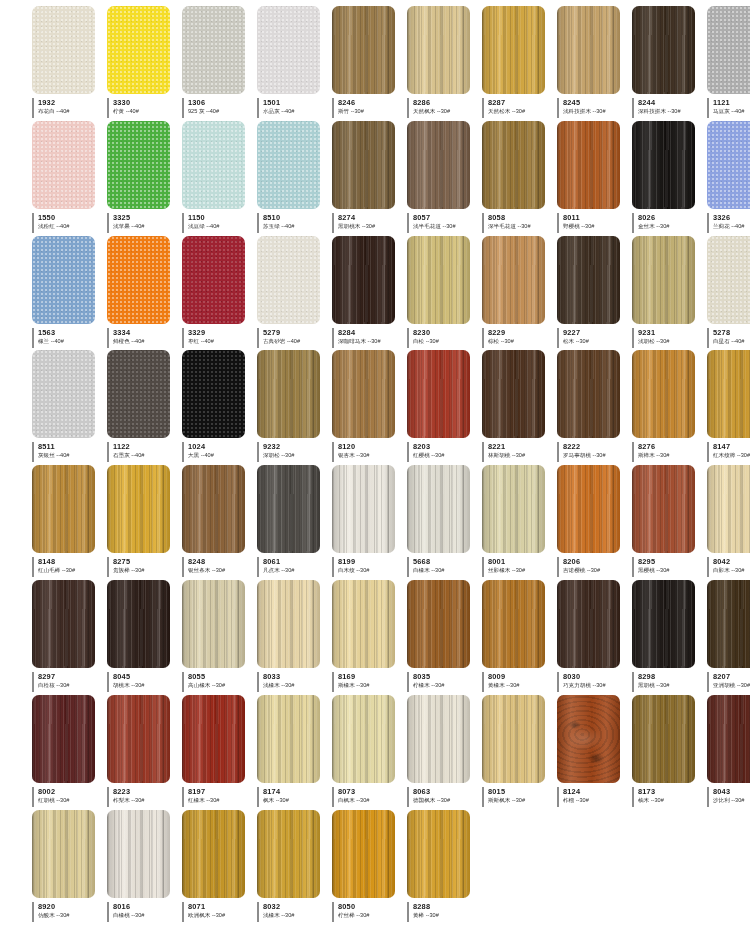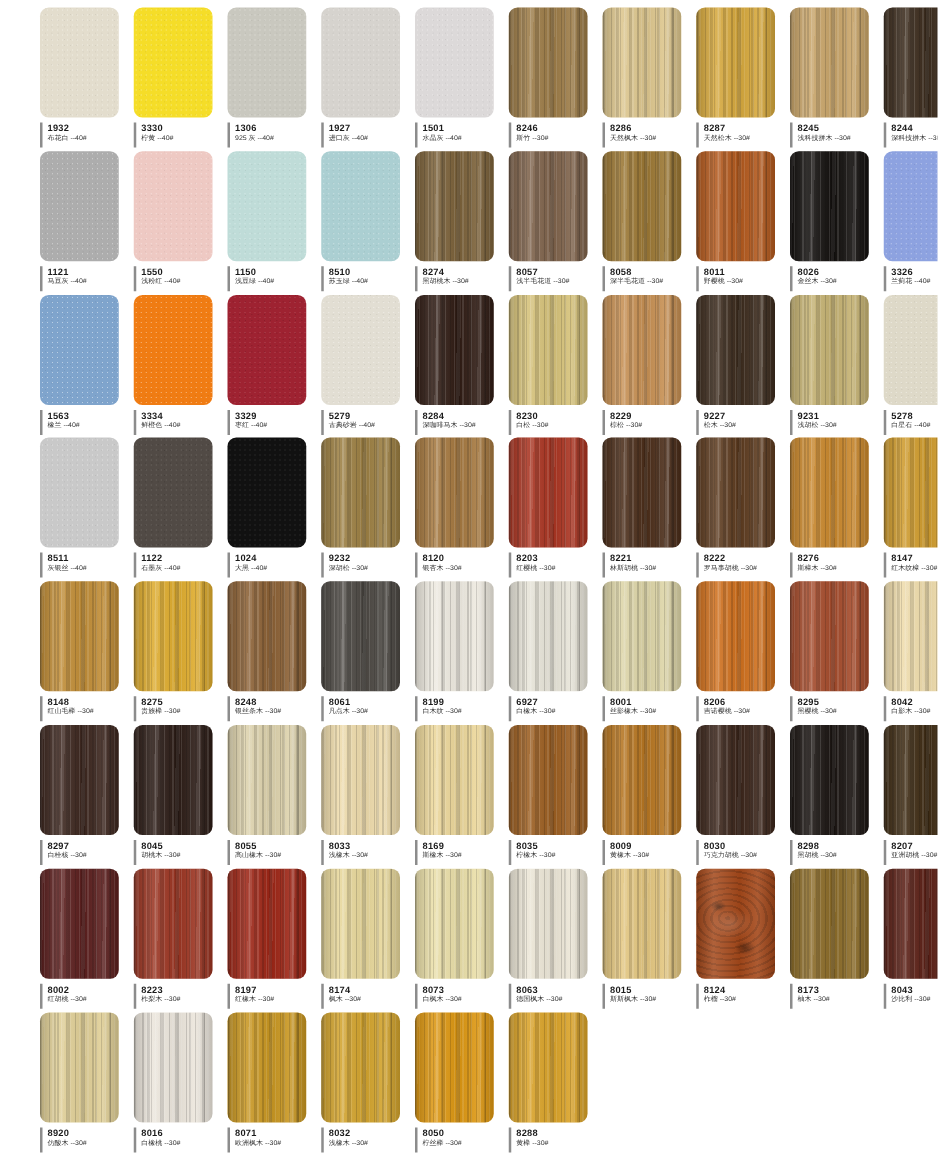--- a/index.html
+++ b/index.html
@@ -107,29 +107,20 @@
       <div class="cell">
         <div class="sw solid" style="background: rgb(201, 200, 191);">
           <div class="tex"></div>
         </div>
         <div class="lbl">
           <div class="code">1306</div>
           <div class="nm">925 灰 --40#</div>
         </div>
       </div>
       <div class="cell">
-        <div class="sw solid" style="background: rgb(214, 211, 206);">
-          <div class="tex"></div>
-        </div>
-        <div class="lbl">
-          <div class="code">1927</div>
-          <div class="nm">进口灰 --40#</div>
-        </div>
-      </div>
-      <div class="cell">
         <div class="sw solid" style="background: rgb(220, 217, 217);">
           <div class="tex"></div>
         </div>
         <div class="lbl">
           <div class="code">1501</div>
           <div class="nm">水晶灰 --40#</div>
         </div>
       </div>
       <div class="cell">
         <div class="sw wood" style="background: rgb(155, 122, 69);">
@@ -193,20 +184,29 @@
       <div class="cell">
         <div class="sw solid" style="background: rgb(238, 201, 195);">
           <div class="tex"></div>
         </div>
         <div class="lbl">
           <div class="code">1550</div>
           <div class="nm">浅粉红 --40#</div>
         </div>
       </div>
       <div class="cell">
+        <div class="sw solid" style="background: rgb(76, 176, 64);">
+          <div class="tex"></div>
+        </div>
+        <div class="lbl">
+          <div class="code">3325</div>
+          <div class="nm">浅苹果 --40#</div>
+        </div>
+      </div>
+      <div class="cell">
         <div class="sw solid" style="background: rgb(191, 220, 216);">
           <div class="tex"></div>
         </div>
         <div class="lbl">
           <div class="code">1150</div>
           <div class="nm">浅豆绿 --40#</div>
         </div>
       </div>
       <div class="cell">
         <div class="sw solid" style="background: rgb(171, 207, 210);">
@@ -517,21 +517,21 @@
           <div class="code">8199</div>
           <div class="nm">白木纹 --30#</div>
         </div>
       </div>
       <div class="cell">
         <div class="sw wood" style="background: rgb(231, 228, 216);">
           <div class="tex"></div>
           <div class="gl"></div>
         </div>
         <div class="lbl">
-          <div class="code">6927</div>
+          <div class="code">5668</div>
           <div class="nm">白橡木 --30#</div>
         </div>
       </div>
       <div class="cell">
         <div class="sw wood" style="background: rgb(221, 213, 167);">
           <div class="tex"></div>
           <div class="gl"></div>
         </div>
         <div class="lbl">
           <div class="code">8001</div>

